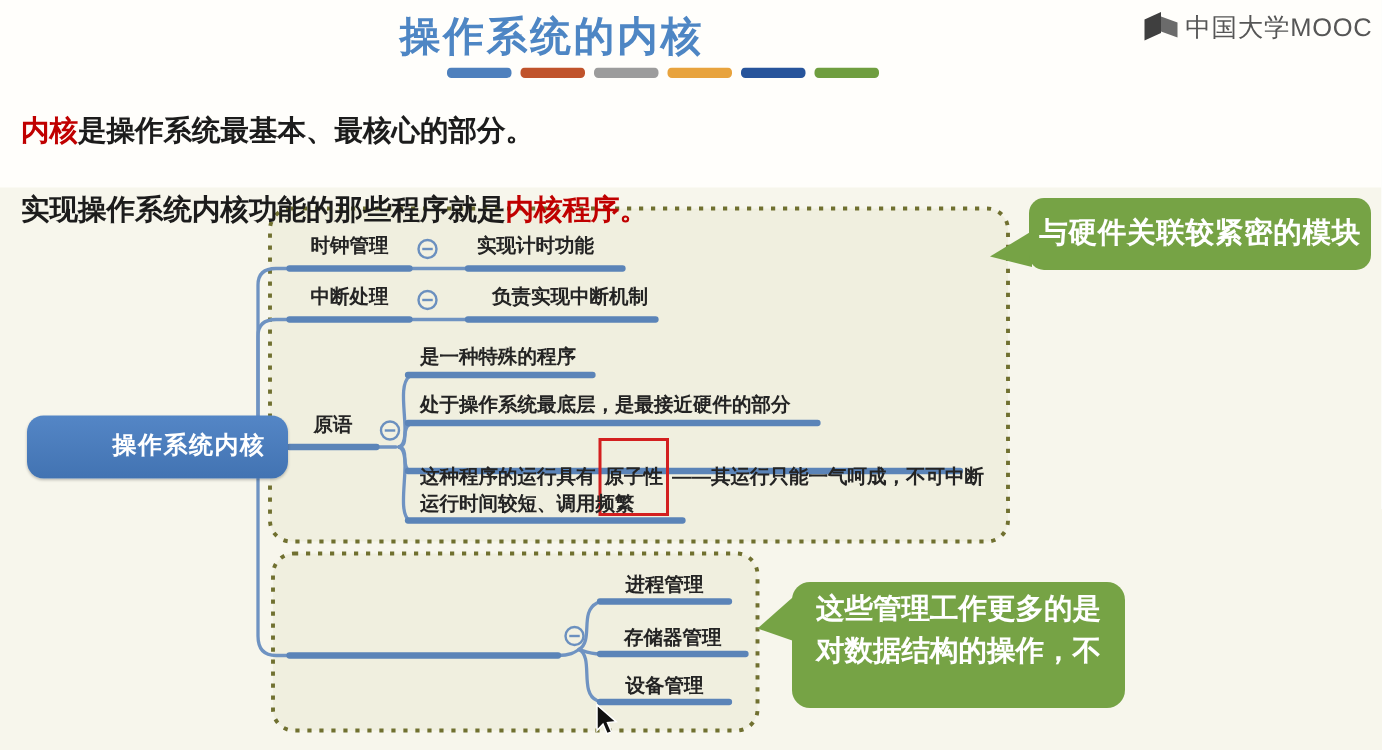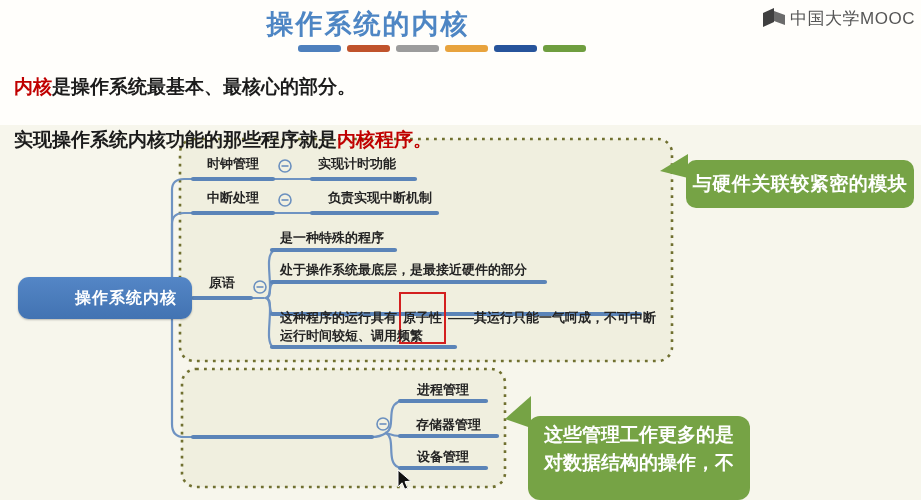--- a/index.html
+++ b/index.html
@@ -16,21 +16,21 @@
          font-size:19px;font-weight:bold;color:#1c1c1c;white-space:nowrap;}
   .intro .red{color:#c00000;}
   .lbl{position:absolute;z-index:4;font-size:13px;font-weight:bold;color:#242424;white-space:nowrap;line-height:1.15;}
   .ctr{text-align:center;}
   .root-node{position:absolute;left:18px;top:277px;width:132px;height:42px;z-index:4;
              background:linear-gradient(#5486c6,#4273b2);border-radius:11px;color:#fff;
              font-size:16px;font-weight:bold;text-align:center;line-height:42px;letter-spacing:1px;
              box-shadow:0 1px 2px rgba(0,0,0,.25);padding-left:42px;}
   .boxed-red{display:inline-block;border:2px solid #d31f1f;padding:17px 2px;margin:0 2px;line-height:1.1;}
   .callout{position:absolute;z-index:4;background:#76a345;color:#fff;font-weight:bold;
-           font-size:19px;text-align:center;margin-top:28px;}
+           font-size:19px;text-align:center;}
   .callout.top{left:686px;top:132px;width:228px;height:48px;border-radius:10px;line-height:48px;letter-spacing:0.5px;}
   .callout.bottom{left:528px;top:388px;width:222px;height:84px;border-radius:12px;
                   line-height:27.5px;padding-top:5px;box-sizing:border-box;}
 </style>
 </head>
 <body>
 
 <div class="stage">
 
   <div class="band"></div>

